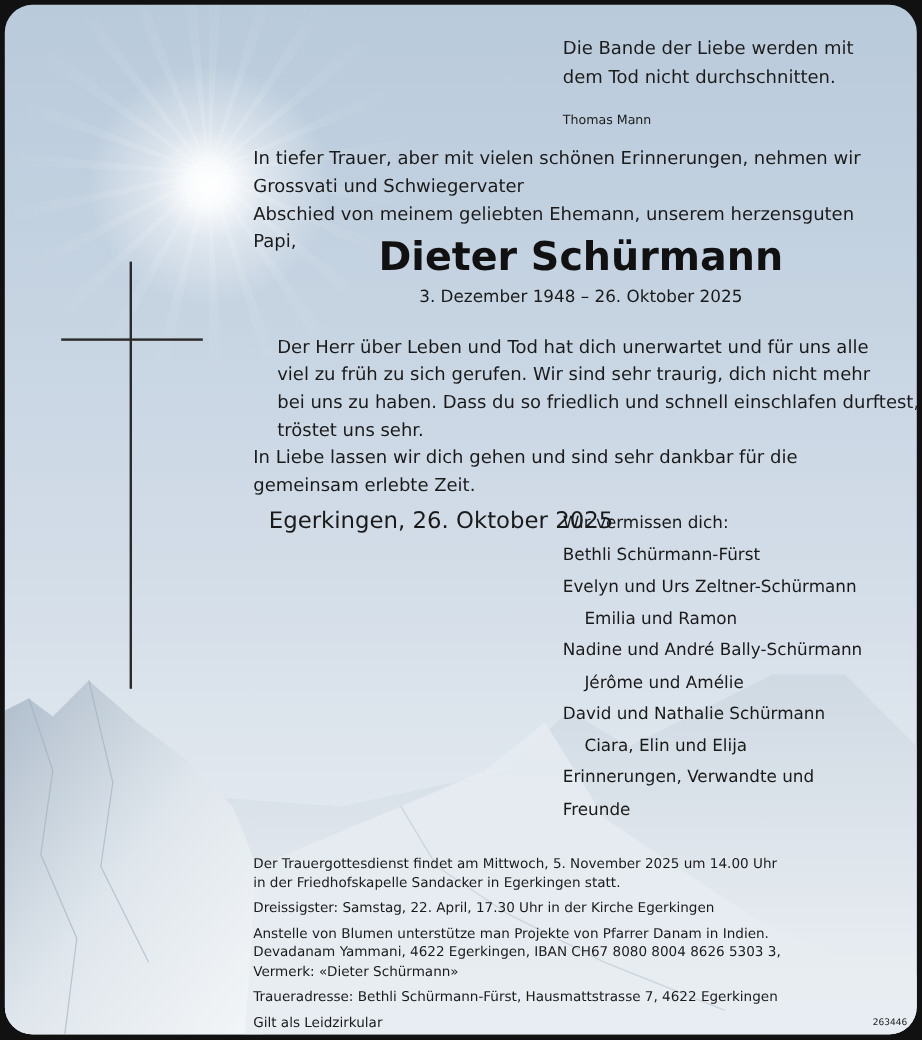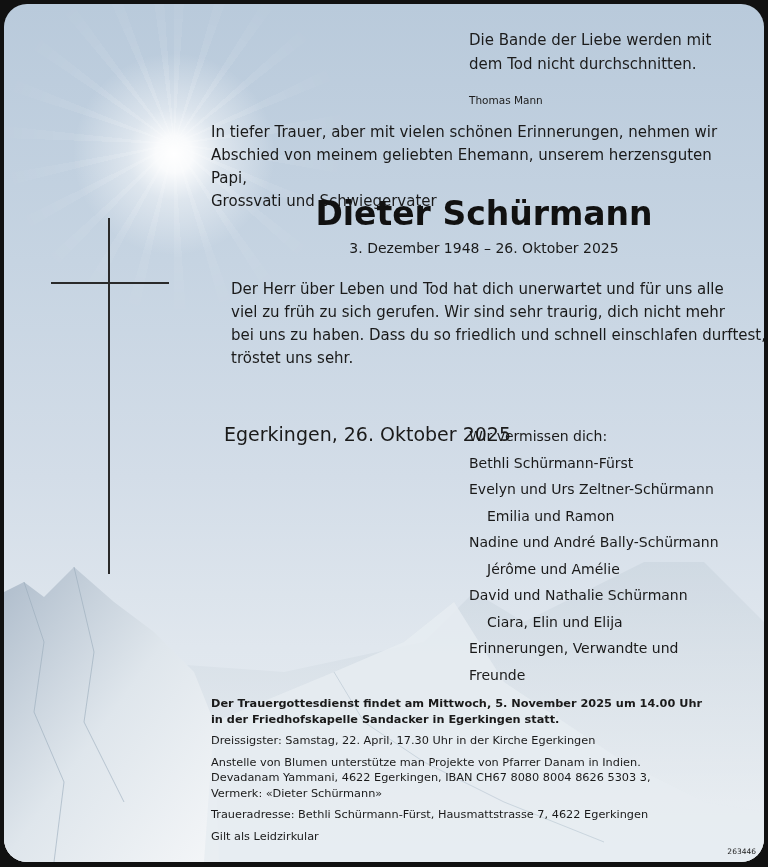--- a/index.html
+++ b/index.html
@@ -20,21 +20,21 @@
   .quote-author { font-size:10.5px; margin-top:17px; line-height:14px; }
   .intro { position:absolute; left:207px; top:117px; width:535px; font-size:15px; line-height:23px; }
   .name { position:absolute; left:200px; top:190px; width:560px; text-align:center; font-size:33px; font-weight:bold; line-height:40px; color:#111; }
   .dates { position:absolute; left:200px; top:234px; width:560px; text-align:center; font-size:14px; line-height:20px; }
   .text1 { position:absolute; left:207px; top:274px; width:540px; font-size:15px; line-height:23px;margin-left:20px; }
   .text2 { position:absolute; left:207px; top:366px; width:540px; font-size:15px; line-height:23px; }
   .place { position:absolute; left:207px; top:419px; font-size:19px; line-height:23px;margin-left:13px; }
   .mourners { position:absolute; left:465px; top:419px; font-size:14px; line-height:26.5px; }
   .mourners div.indent { padding-left:18px; }
   .footer { position:absolute; left:207px; top:692px; width:520px; font-size:11.3px; line-height:15.5px; }
-  .footer .bold { font-weight:bold; }
+  .footer .bold { font-weight:normal;margin-top:16px; }
   .footer p { margin:0 0 6px 0; }
   .code { position:absolute; right:8px; bottom:6px; font-size:7.5px; color:#222; }
 </style>
 </head>
 <body>
 
 <div class="card">
   <div class="rays"></div>
   <div class="sun"></div>
 
@@ -62,34 +62,38 @@
   <div class="cross-h"></div>
 
   <div class="quote">
     <div>Die Bande der Liebe werden mit</div>
     <div>dem Tod nicht durchschnitten.</div>
     <div class="quote-author">Thomas Mann</div>
   </div>
 
   <div class="intro">
     <div>In tiefer Trauer, aber mit vielen schönen Erinnerungen, nehmen wir</div>
+    <div>Grossvati und Schwiegervater</div>
     <div>Abschied von meinem geliebten Ehemann, unserem herzensguten Papi,</div>
-    <div>Grossvati und Schwiegervater</div>
   </div>
 
   <div class="name">Dieter Schürmann</div>
   <div class="dates">3. Dezember 1948 – 26. Oktober 2025</div>
 
   <div class="text1">
     <div>Der Herr über Leben und Tod hat dich unerwartet und für uns alle</div>
     <div>viel zu früh zu sich gerufen. Wir sind sehr traurig, dich nicht mehr</div>
     <div>bei uns zu haben. Dass du so friedlich und schnell einschlafen durftest,</div>
     <div>tröstet uns sehr.</div>
   </div>
 
+  <div class="text2">
+    <div>In Liebe lassen wir dich gehen und sind sehr dankbar für die</div>
+    <div>gemeinsam erlebte Zeit.</div>
+  </div>
 
   <div class="place">Egerkingen, 26. Oktober 2025</div>
 
   <div class="mourners">
     <div>Wir vermissen dich:</div>
     <div>Bethli Schürmann-Fürst</div>
     <div>Evelyn und Urs Zeltner-Schürmann</div>
     <div class="indent">Emilia und Ramon</div>
     <div>Nadine und André Bally-Schürmann</div>
     <div class="indent">Jérôme und Amélie</div>

